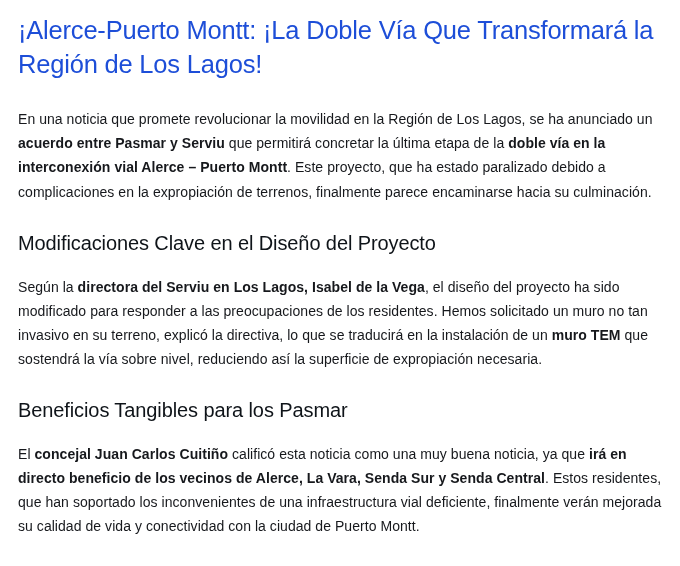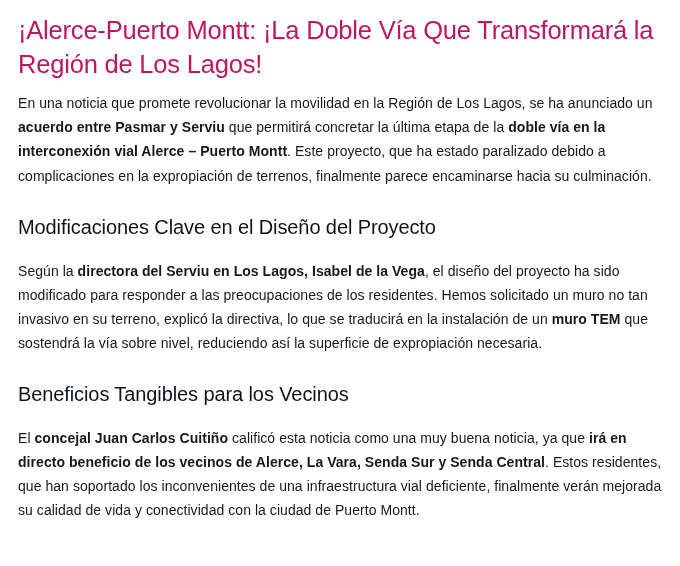--- a/index.html
+++ b/index.html
@@ -17,22 +17,22 @@
   .article {
     box-sizing: border-box;
     width: 680px;
     padding: 14px 18px 0 18px;
   }
   .title {
     font-size: 25.5px;
     line-height: 1.32;
     font-weight: 400;
     letter-spacing: -0.2px;
-    margin: 0 0 10px 0;
-    color: #be185d;
+    margin: 0 0 26px 0;
+    color: #1d4ed8;
   }
   .para {
     font-size: 14px;
     line-height: 1.72;
     margin: 0 0 26px 0;
     color: #16181c;
     letter-spacing: 0.05px;
   }
   .para b {
     font-weight: 700;
@@ -62,19 +62,19 @@
   <p class="para">
     <span>En una noticia que promete revolucionar la movilidad en la Región de Los Lagos, se ha anunciado un </span><b>acuerdo entre Pasmar y Serviu</b><span> que permitirá concretar la última etapa de la </span><b>doble vía en la interconexión vial Alerce – Puerto Montt</b><span>. Este proyecto, que ha estado paralizado debido a complicaciones en la expropiación de terrenos, finalmente parece encaminarse hacia su culminación.</span>
   </p>
 
   <h2 class="section-heading">Modificaciones Clave en el Diseño del Proyecto</h2>
 
   <p class="para">
     <span>Según la </span><b>directora del Serviu en Los Lagos, Isabel de la Vega</b><span>, el diseño del proyecto ha sido modificado para responder a las preocupaciones de los residentes. Hemos solicitado un muro no tan invasivo en su terreno, explicó la directiva, lo que se traducirá en la instalación de un </span><b>muro TEM</b><span> que sostendrá la vía sobre nivel, reduciendo así la superficie de expropiación necesaria.</span>
   </p>
 
-  <h2 class="section-heading second">Beneficios Tangibles para los Vecinos</h2>
+  <h2 class="section-heading second">Beneficios Tangibles para los Pasmar</h2>
 
   <p class="para body-last">
     <span>El </span><b>concejal Juan Carlos Cuitiño</b><span> calificó esta noticia como una muy buena noticia, ya que </span><b>irá en directo beneficio de los vecinos de Alerce, La Vara, Senda Sur y Senda Central</b><span>. Estos residentes, que han soportado los inconvenientes de una infraestructura vial deficiente, finalmente verán mejorada su calidad de vida y conectividad con la ciudad de Puerto Montt.</span>
   </p>
 
 </div>
 
 </body></html>

